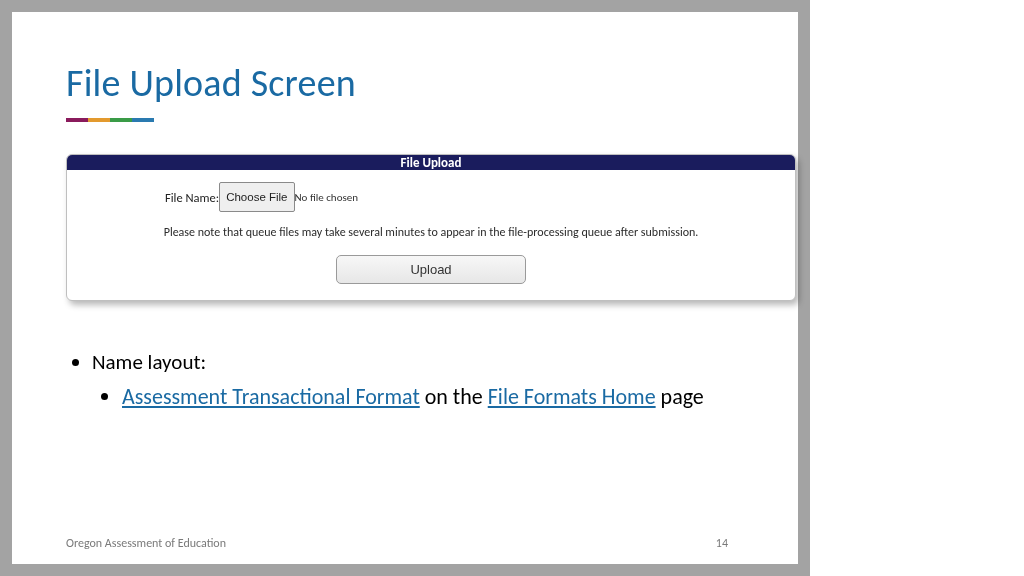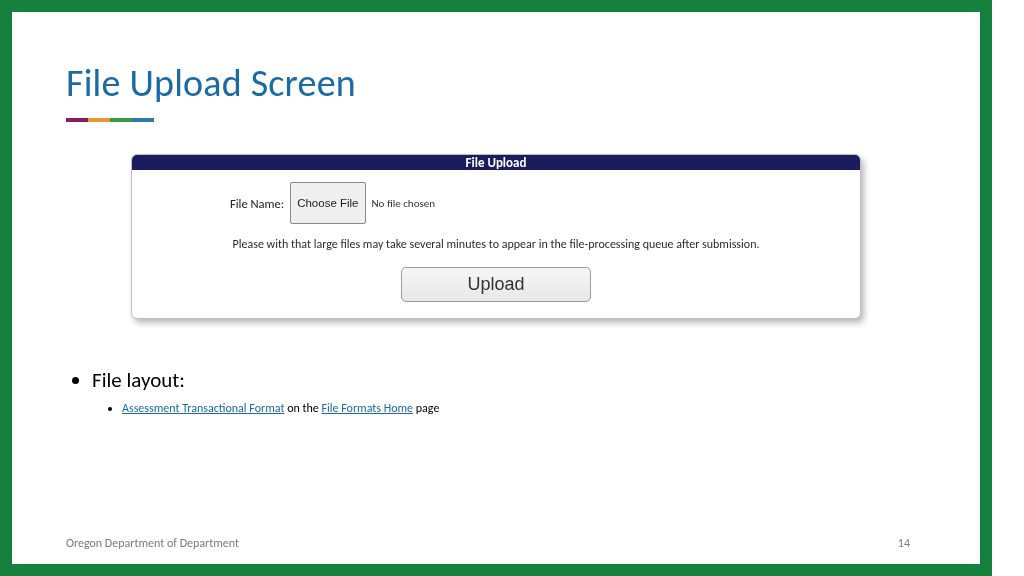--- a/index.html
+++ b/index.html
@@ -1,20 +1,20 @@
 <!DOCTYPE html>
 <html><head>
   <meta charset="utf-8">
   <style>
     * { box-sizing: border-box; margin: 0; padding: 0; }
     html, body { width: 1024px; height: 576px; overflow: hidden; font-family: "Segoe UI", Calibri, Arial, sans-serif; }
     .slide-outer {
-      width: 992px;
+      width: 810px;
       height: 576px;
-      background: #15803d;
+      background: #a3a3a3;
       padding: 12px;
     }
     .slide-inner {
       width: 100%;
       height: 100%;
       background: #ffffff;
       position: relative;
       padding: 48px 54px 0 54px;
     }
     .title {
@@ -56,62 +56,61 @@
     .panel-body {
       padding: 10px 24px 14px 24px;
       color: #333;
       font-size: 12px;
       text-align: center;
     }
     .file-row {
       display: flex;
       align-items: center;
       justify-content: flex-start;
-      gap: 6px;
       margin: 2px 0 12px 74px;
     }
     .file-label { font-size: 12.5px; color: #222; }
     .choose-btn {
       font-family: Arial, sans-serif;
       font-size: 11.5px;
-      padding: 14px 6px;
+      padding: 8px 6px;
       background: #efefef;
       border: 1px solid #8a8a8a;
       border-radius: 2px;
       color: #222;
       cursor: pointer;
     }
     .no-file { font-size: 11px; color: #333; }
     .note { line-height: 1.45; font-size: 12px; color: #2b2b2b; }
     .upload-btn {
       margin: 14px auto 2px auto;
       display: block;
       width: 190px;
       padding: 6px 0;
-      font-size: 18px;
+      font-size: 13px;
       background: linear-gradient(#f7f7f7, #e7e7e7);
       border: 1px solid #9a9a9a;
       border-radius: 5px;
       color: #333;
       cursor: pointer;
     }
 
     .bullets {
       margin-top: 48px;
       margin-left: 4px;
       color: #000;
     }
     .b1 {
       font-size: 21px;
       list-style: disc;
       margin-left: 22px;
       margin-bottom: 8px;
     }
     .b2 {
-      font-size: 12px;
+      font-size: 22px;
       list-style: disc;
       margin-left: 52px;
     }
     .lnk {
       color: #1a6aa3;
       text-decoration: underline;
       cursor: pointer;
     }
 
     .footer-left {
@@ -146,31 +145,31 @@
     <div class="panel-wrap">
       <div class="panel">
         <div class="panel-header">File Upload</div>
         <div class="panel-body">
           <div class="file-row">
             <span class="file-label">File Name:</span>
             <button class="choose-btn">Choose File</button>
             <span class="no-file">No file chosen</span>
           </div>
           <div class="note">
-            <span>Please with that large files may take several minutes to appear in the file-processing queue after submission.</span><br>
+            <span>Please note that queue files may take several minutes to appear in the file-processing queue after submission.</span><br>
           </div>
           <button class="upload-btn">Upload</button>
         </div>
       </div>
     </div>
 
     <ul class="bullets">
-      <li class="b1">File layout:</li>
+      <li class="b1">Name layout:</li>
       <li class="b2">
         <a class="lnk">Assessment Transactional Format</a><span> on the </span><a class="lnk">File Formats Home</a><span> page</span>
       </li>
     </ul>
 
-    <div class="footer-left">Oregon Department of Department</div>
+    <div class="footer-left">Oregon Assessment of Education</div>
     <div class="footer-right">14</div>
 
   </div>
 </div>
 
 </body></html>

